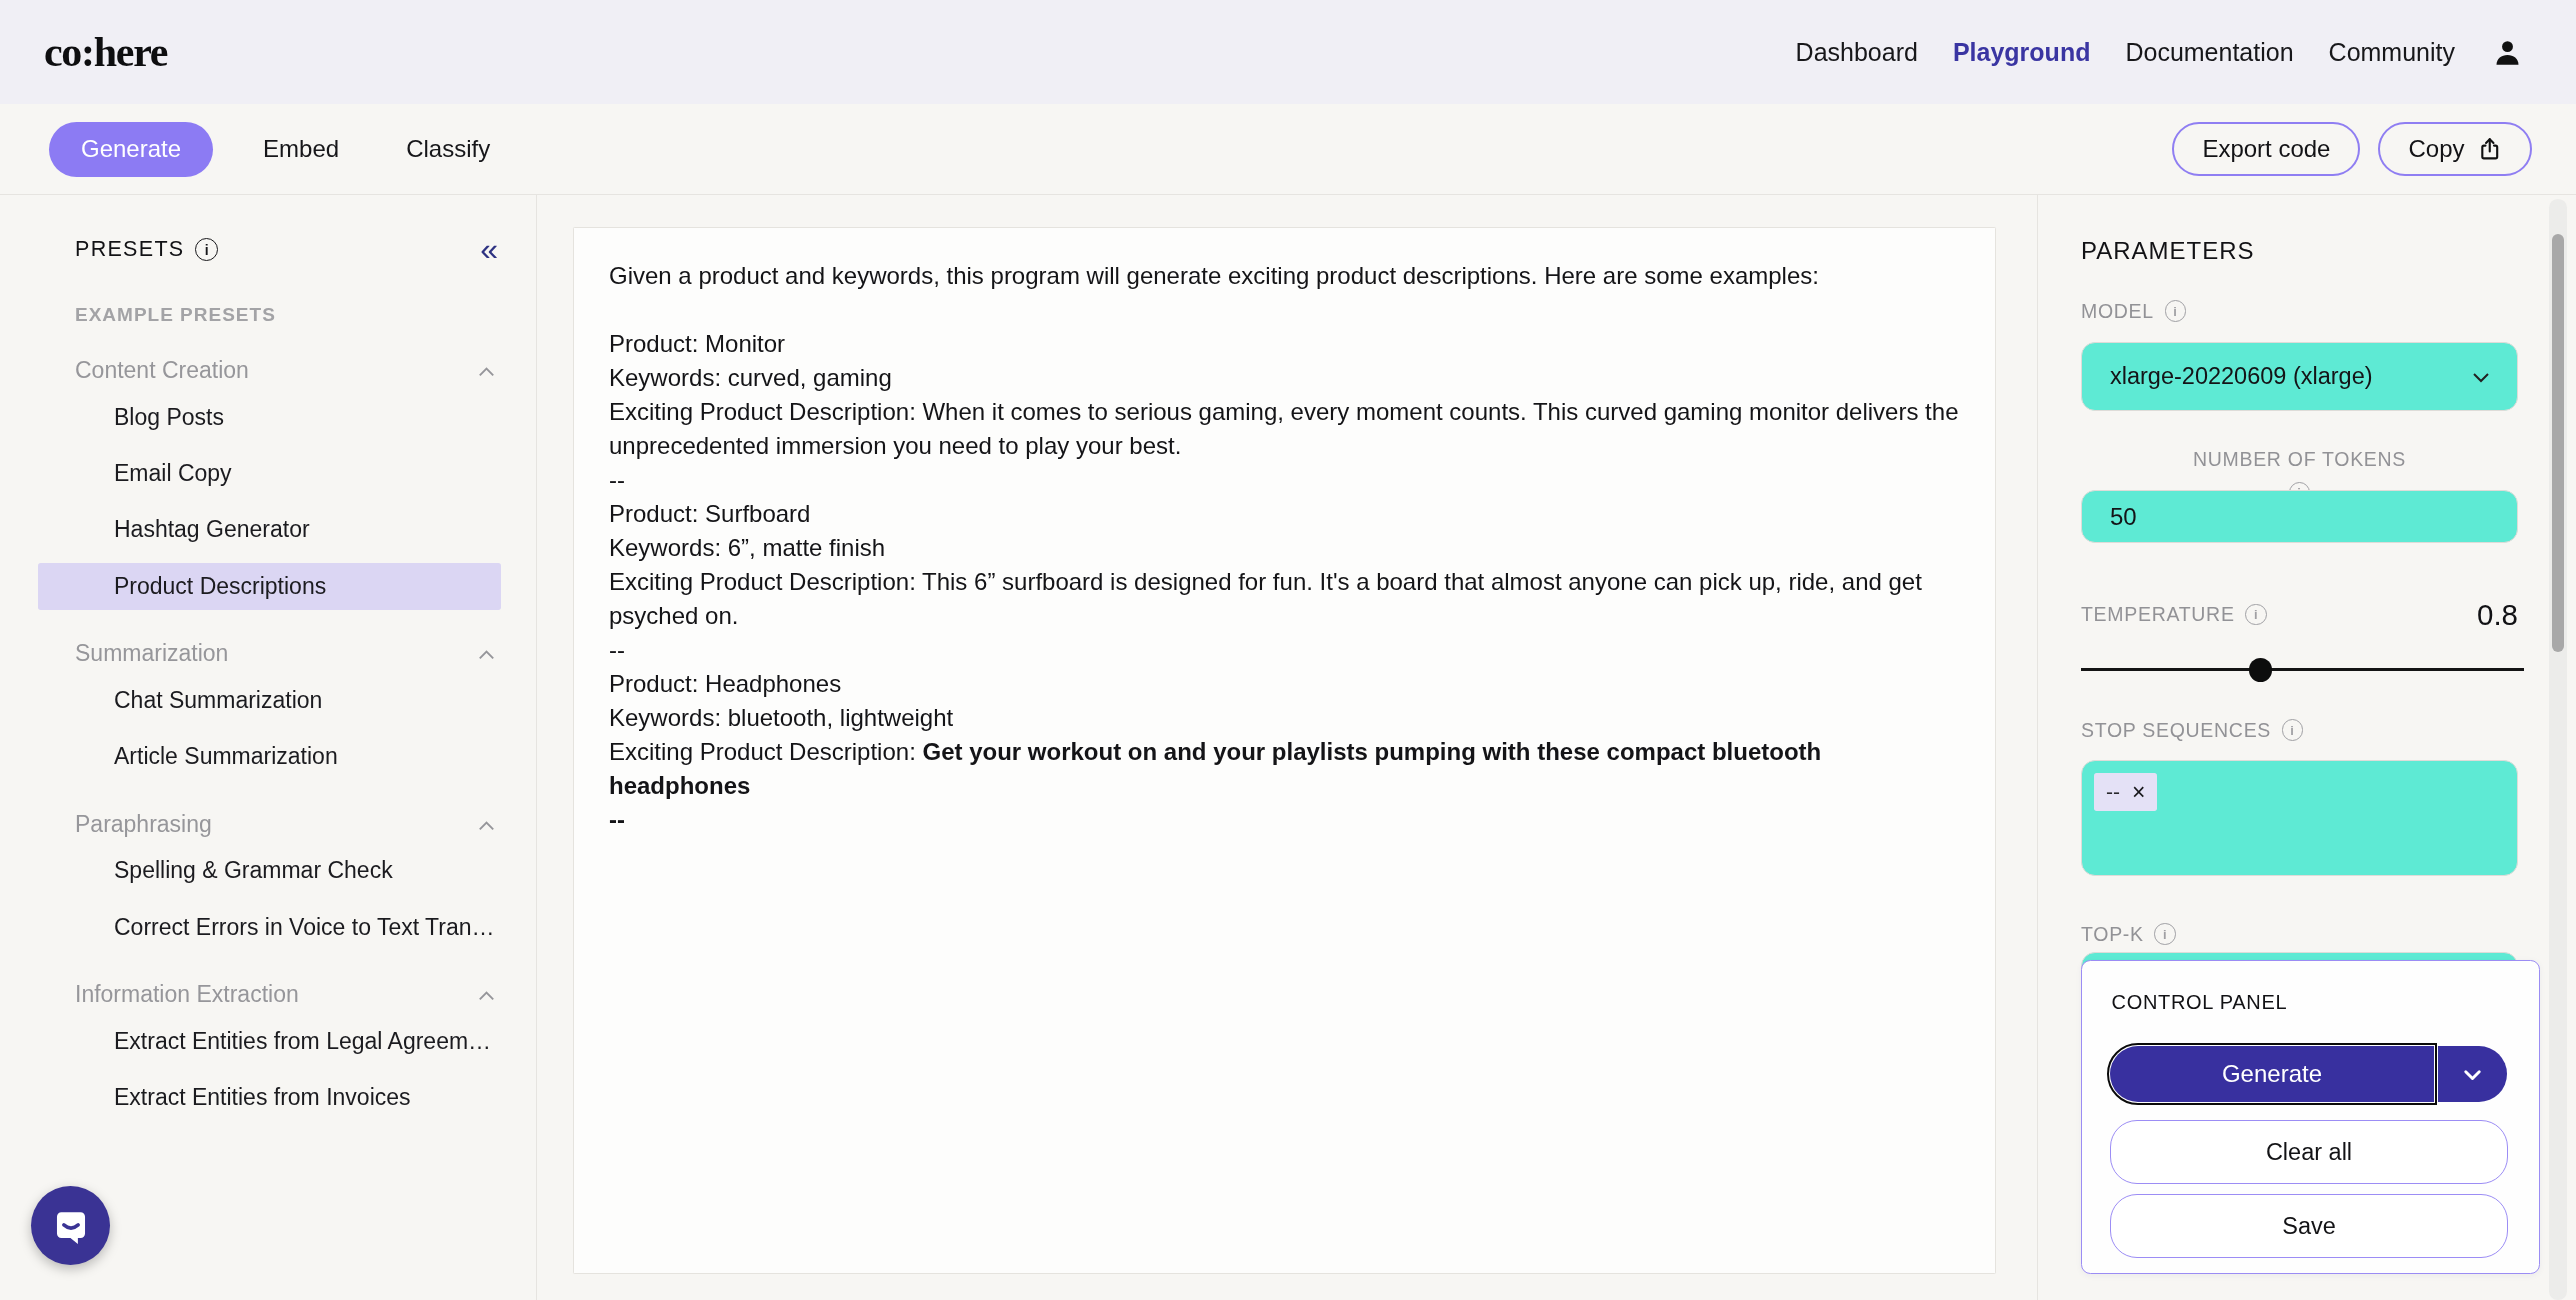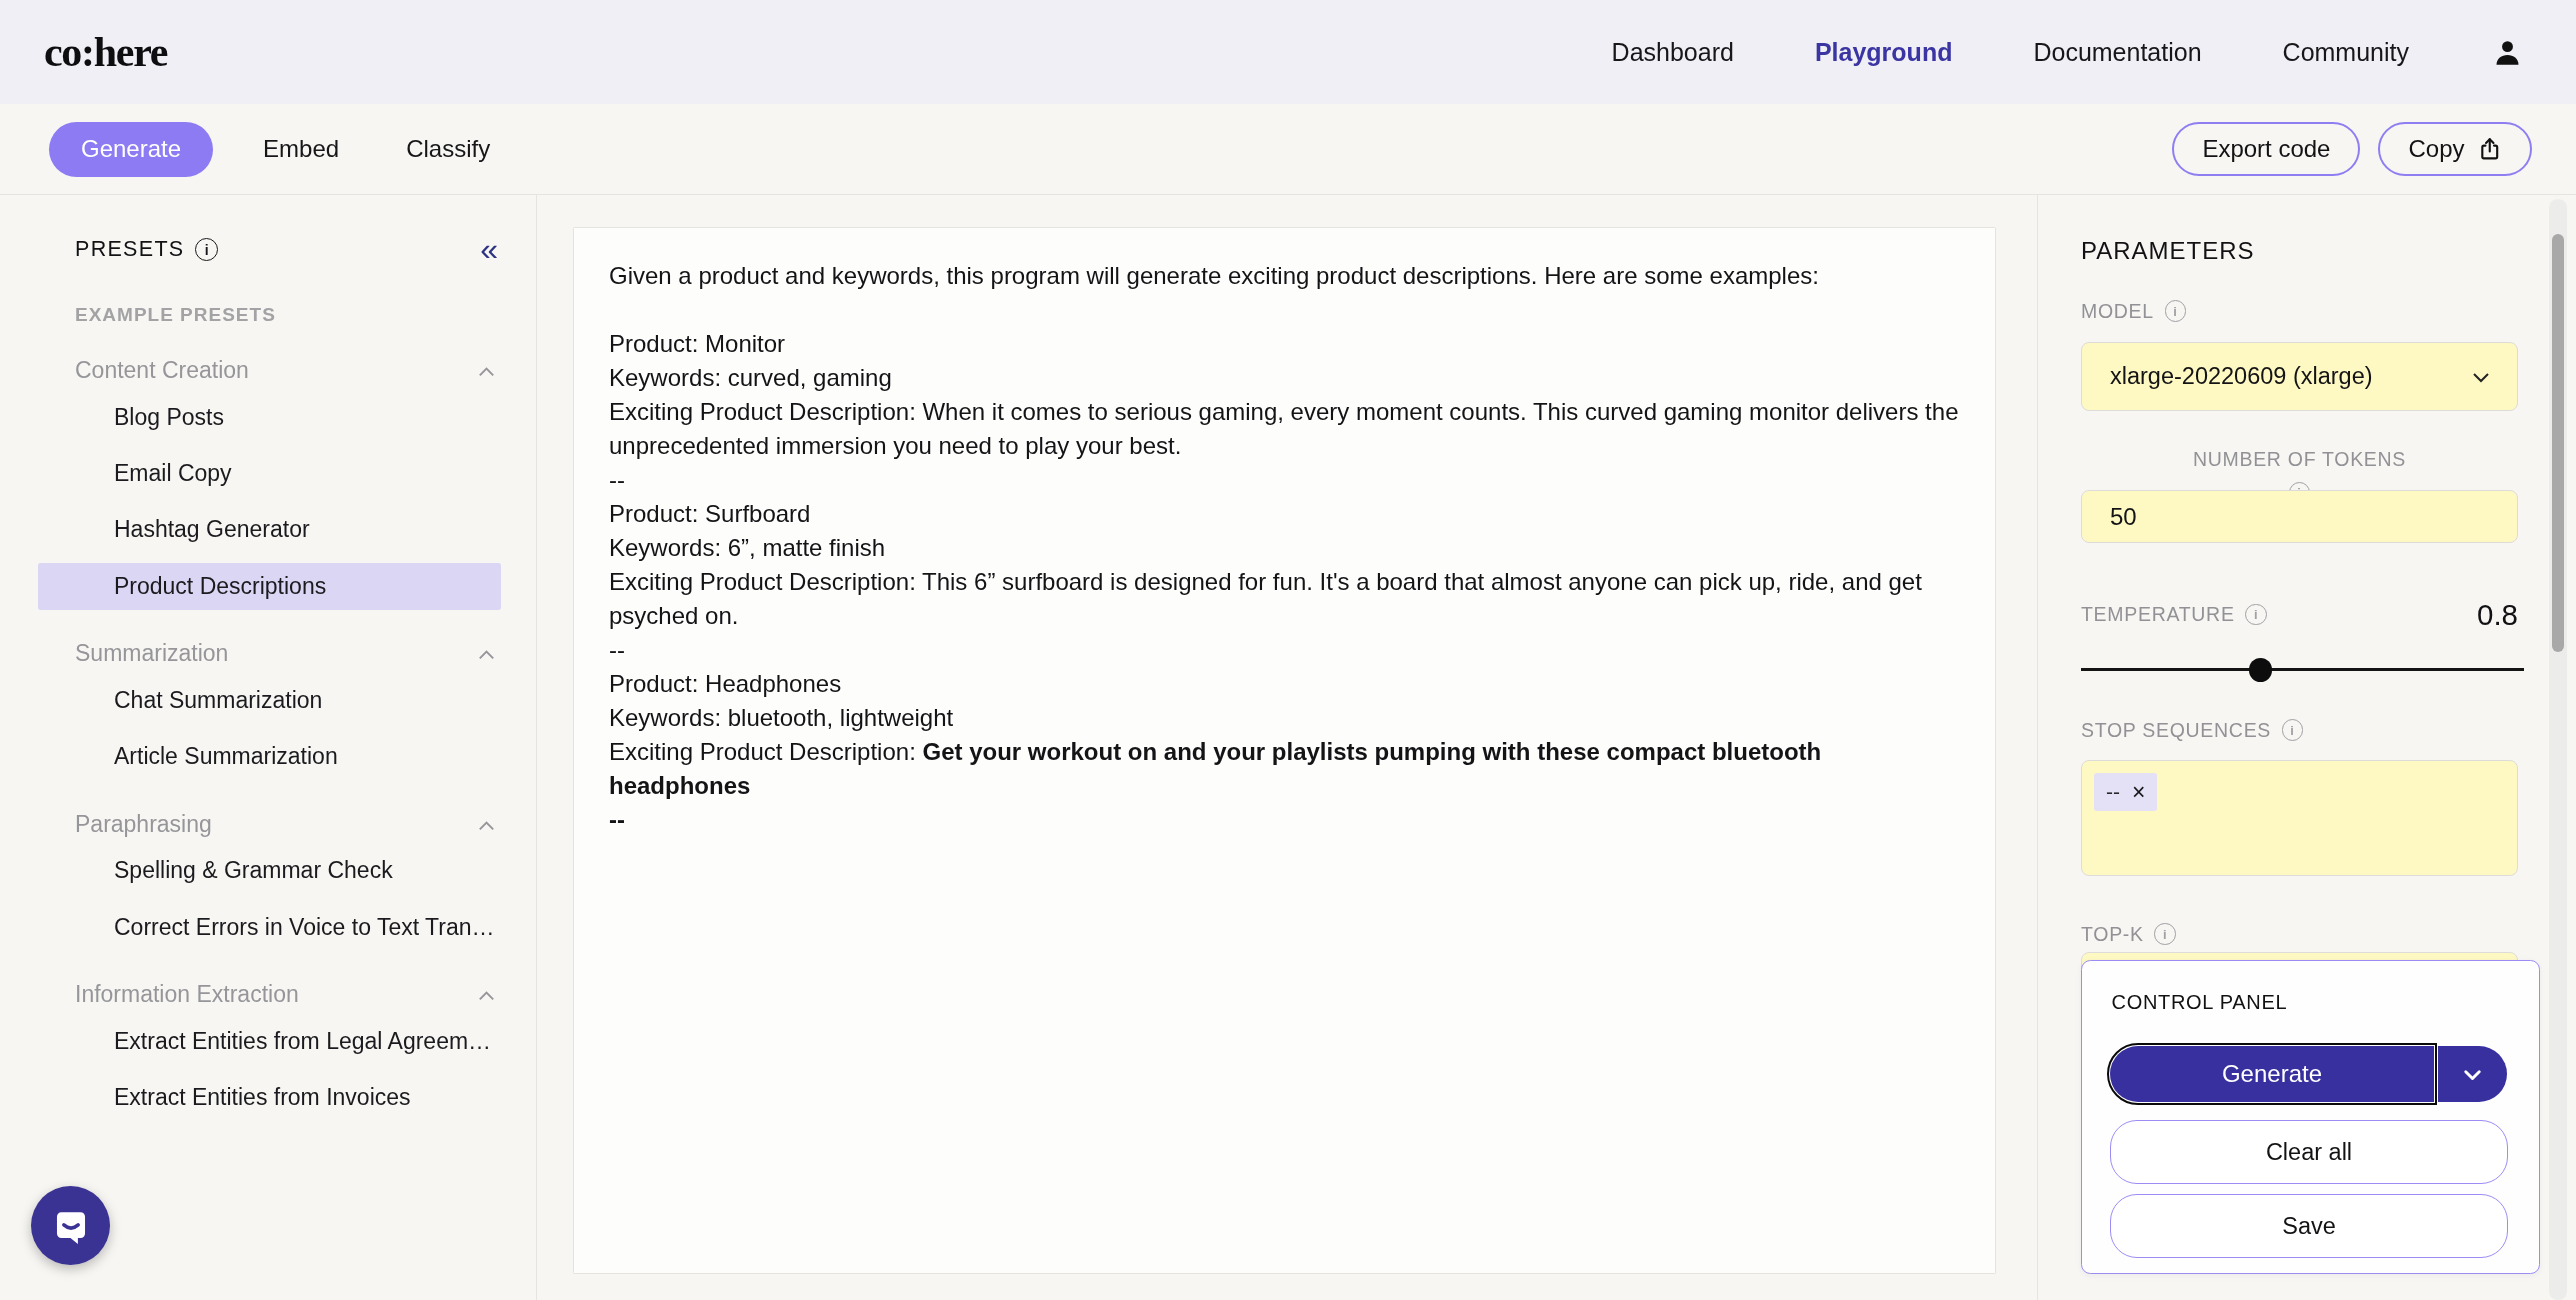--- a/index.html
+++ b/index.html
@@ -8,21 +8,21 @@
     position:relative; overflow:hidden;
     background:#f7f6f3; color:#1b1b1f;
     font-family:"Liberation Sans", sans-serif;
   }
 
   
   .header { position:absolute; left:0; top:0; width:2576px; height:104px;
     background:#f0eff5; display:flex; align-items:center; z-index:3; }
   .logo { margin-left:44px; font-family:"Liberation Serif", serif;
     font-size:42px; font-weight:700; letter-spacing:-1.3px; color:#0e0e10; }
-  .nav { margin-left:auto; display:flex; align-items:center; gap:81px;
+  .nav { margin-left:auto; display:flex; align-items:center; gap:35px;
     padding-right:51px; font-size:25px; }
   .nav-link { color:#17171a; cursor:pointer; }
   .nav-link.active { color:#3a35a2; font-weight:700; }
   .person-btn { width:35px; height:35px; display:flex; align-items:center;
     justify-content:center; cursor:pointer; }
   .person-btn svg { width:31px; height:31px; }
 
   
   .toolbar { position:absolute; left:0; top:104px; width:2576px; height:91px;
     border-bottom:1.3px solid #e6e4e0; display:flex; align-items:center; z-index:2; }
@@ -73,21 +73,21 @@
     border-left:1.3px solid #e6e4e0; }
   .rp { position:absolute; left:43px; width:437px; }
   .p-title { top:42px; font-size:24px; letter-spacing:1px; font-weight:500; color:#121215; }
   .p-label { display:flex; align-items:center; gap:10.7px; height:24px;
     font-size:19.5px; letter-spacing:0.7px; color:#929296; }
   .p-label .info-icon { width:21.5px; height:21.5px; border-width:1.7px; font-size:12.8px; color:#a0a0a4; }
   .lab-model { top:104px; }
   .lab-tokens { top:253px;flex-direction:column; }
   .lab-stop { top:523px; }
   .lab-topk { top:727px; }
-  .inputbox { background:#fef9c3; border:1.3px solid #dedcd8; border-radius:8px;justify-content:center; }
+  .inputbox { background:#5eead4; border:1.3px solid #dedcd8; border-radius:14px;justify-content:center; }
   .selectbox { top:147px; height:69px; display:flex; align-items:center;
     padding:0 24px 0 28px; font-size:23.5px; color:#141417; cursor:pointer; }
   .selectbox svg { margin-left:auto; width:24px; height:24px; color:#222; }
   .tokens-input { top:295px; height:53px; width:437px; padding:0 28px;
     font-size:24px; color:#141417; font-family:"Liberation Sans", sans-serif; }
   .temp-row { top:406px; height:27px; display:flex; align-items:center; }
   .temp-row .p-label { flex:none; }
   .temp-value { margin-left:auto; font-size:29.5px; color:#111114; }
   .slider { top:461px; height:27px; width:443px; cursor:pointer; }
   .slider-track { position:absolute; left:0; right:0; top:12px; height:3.4px; background:#141414; }

